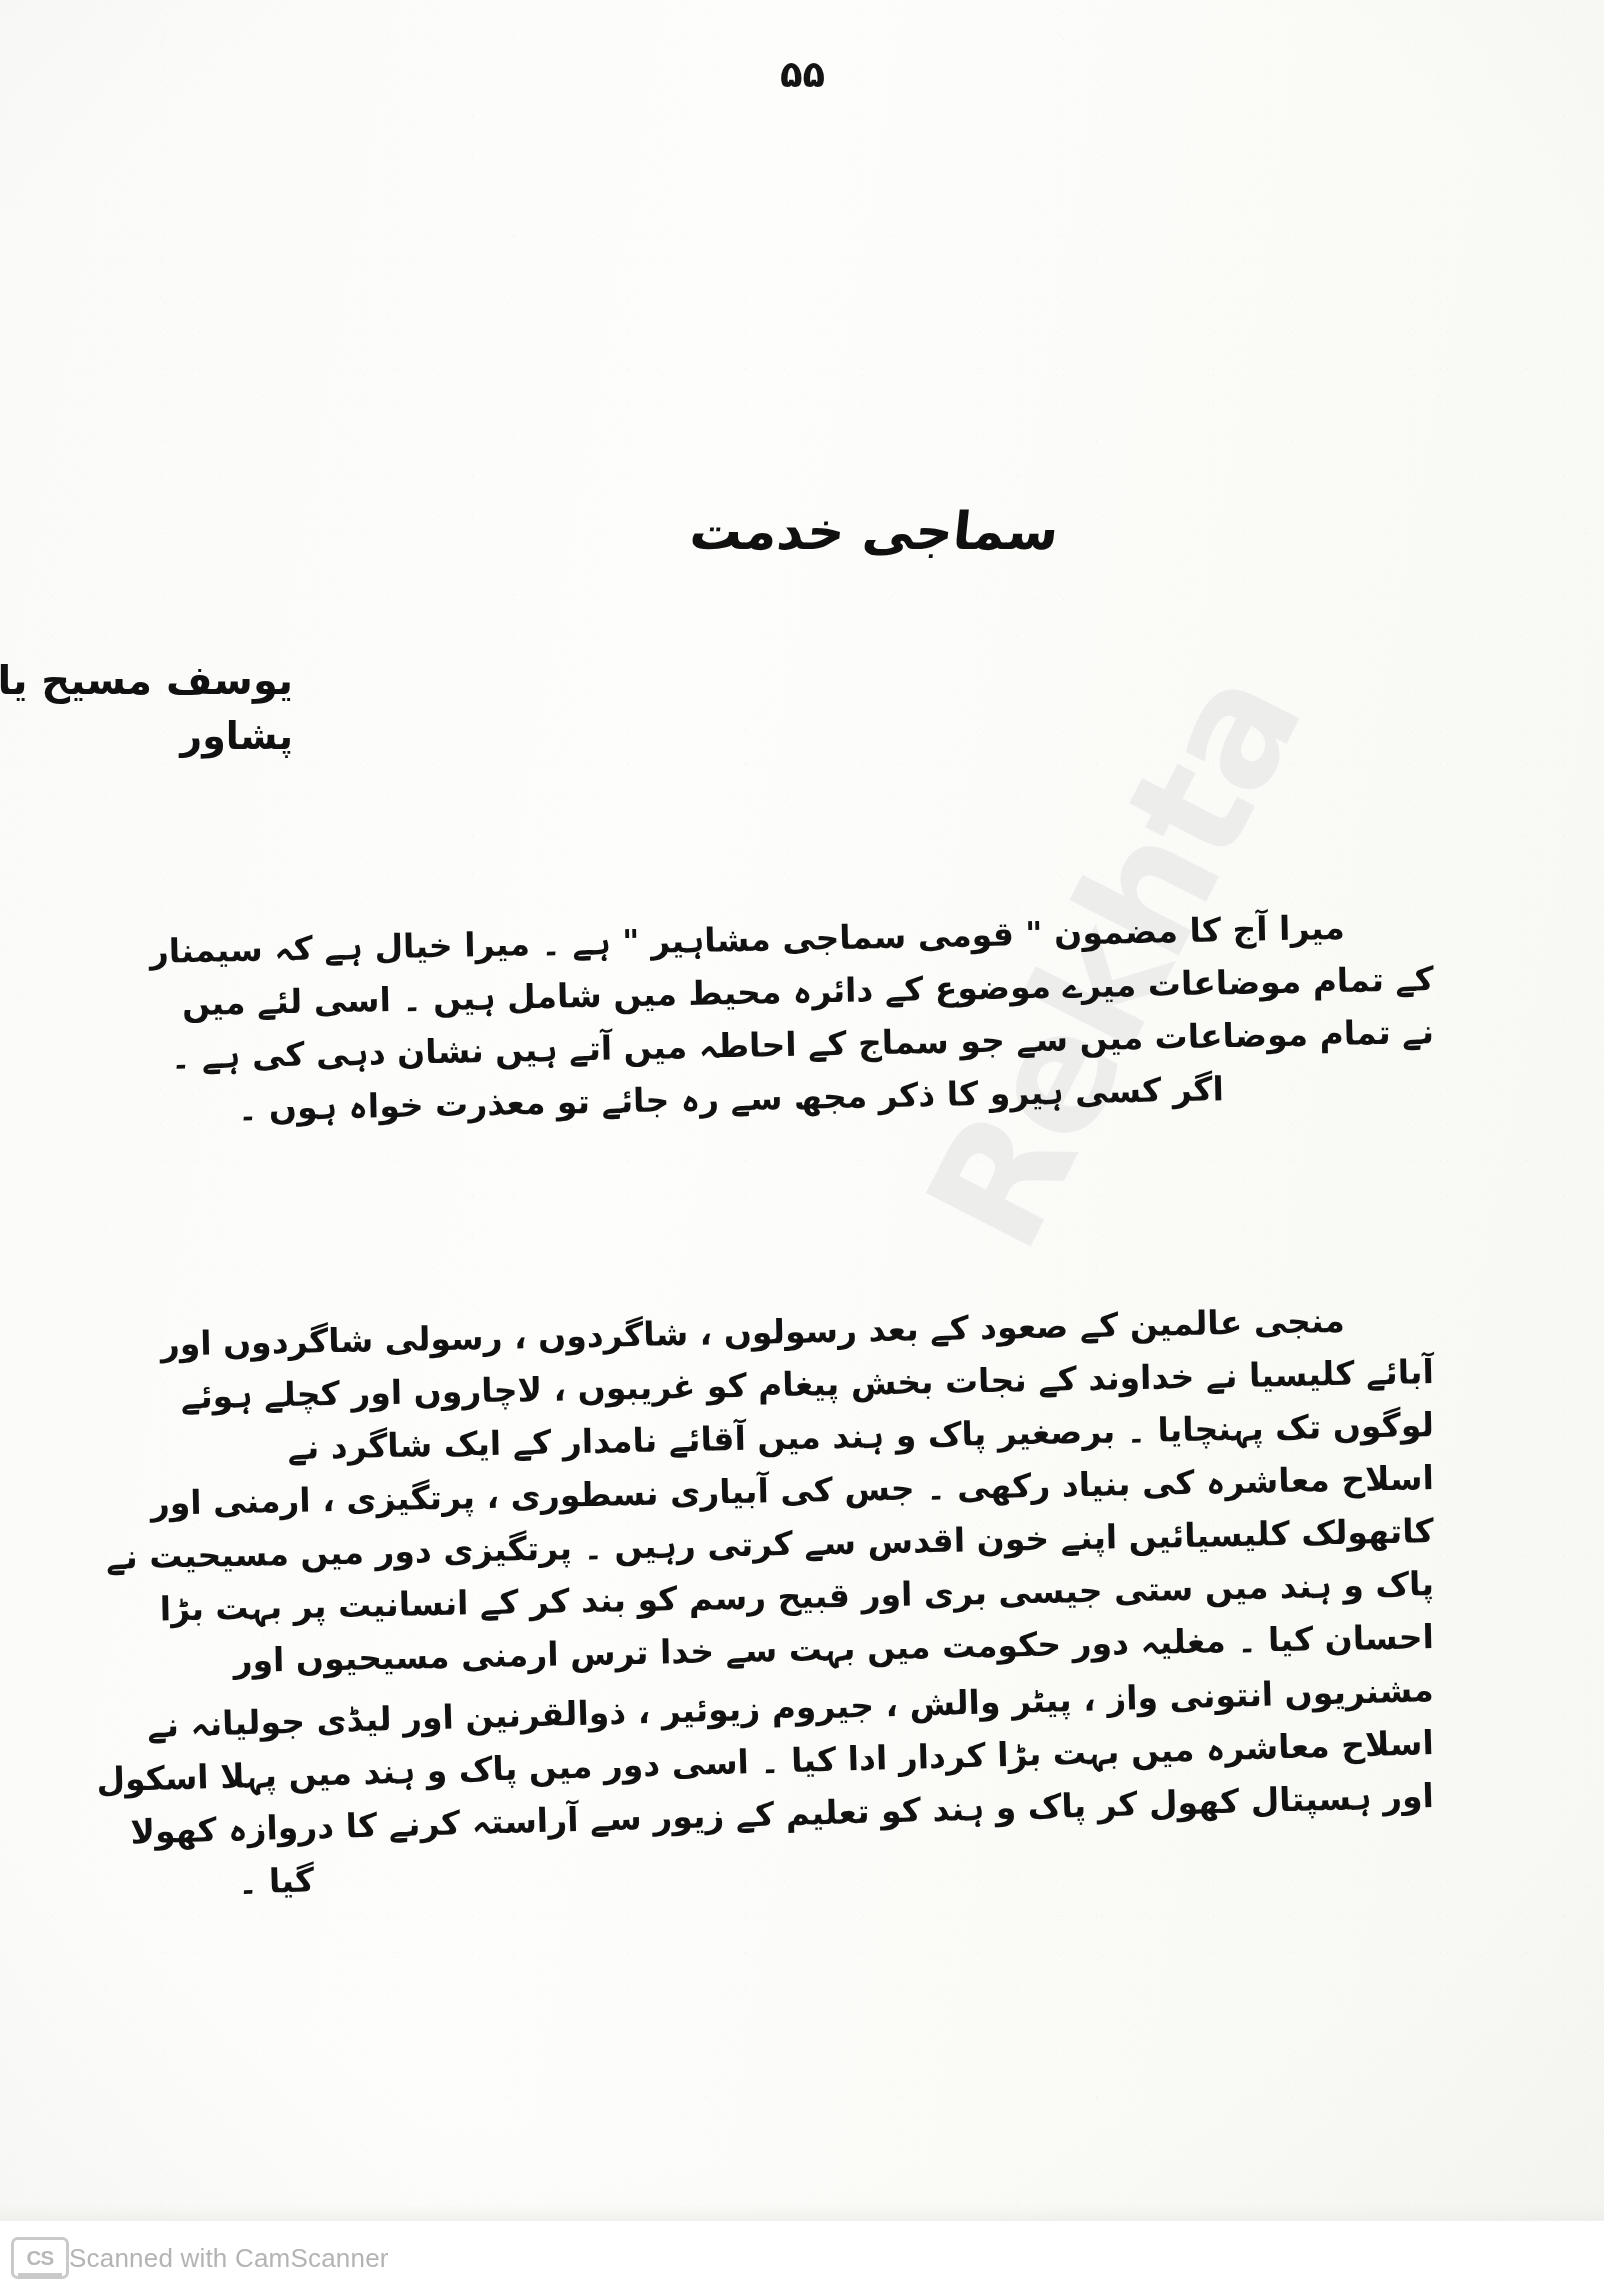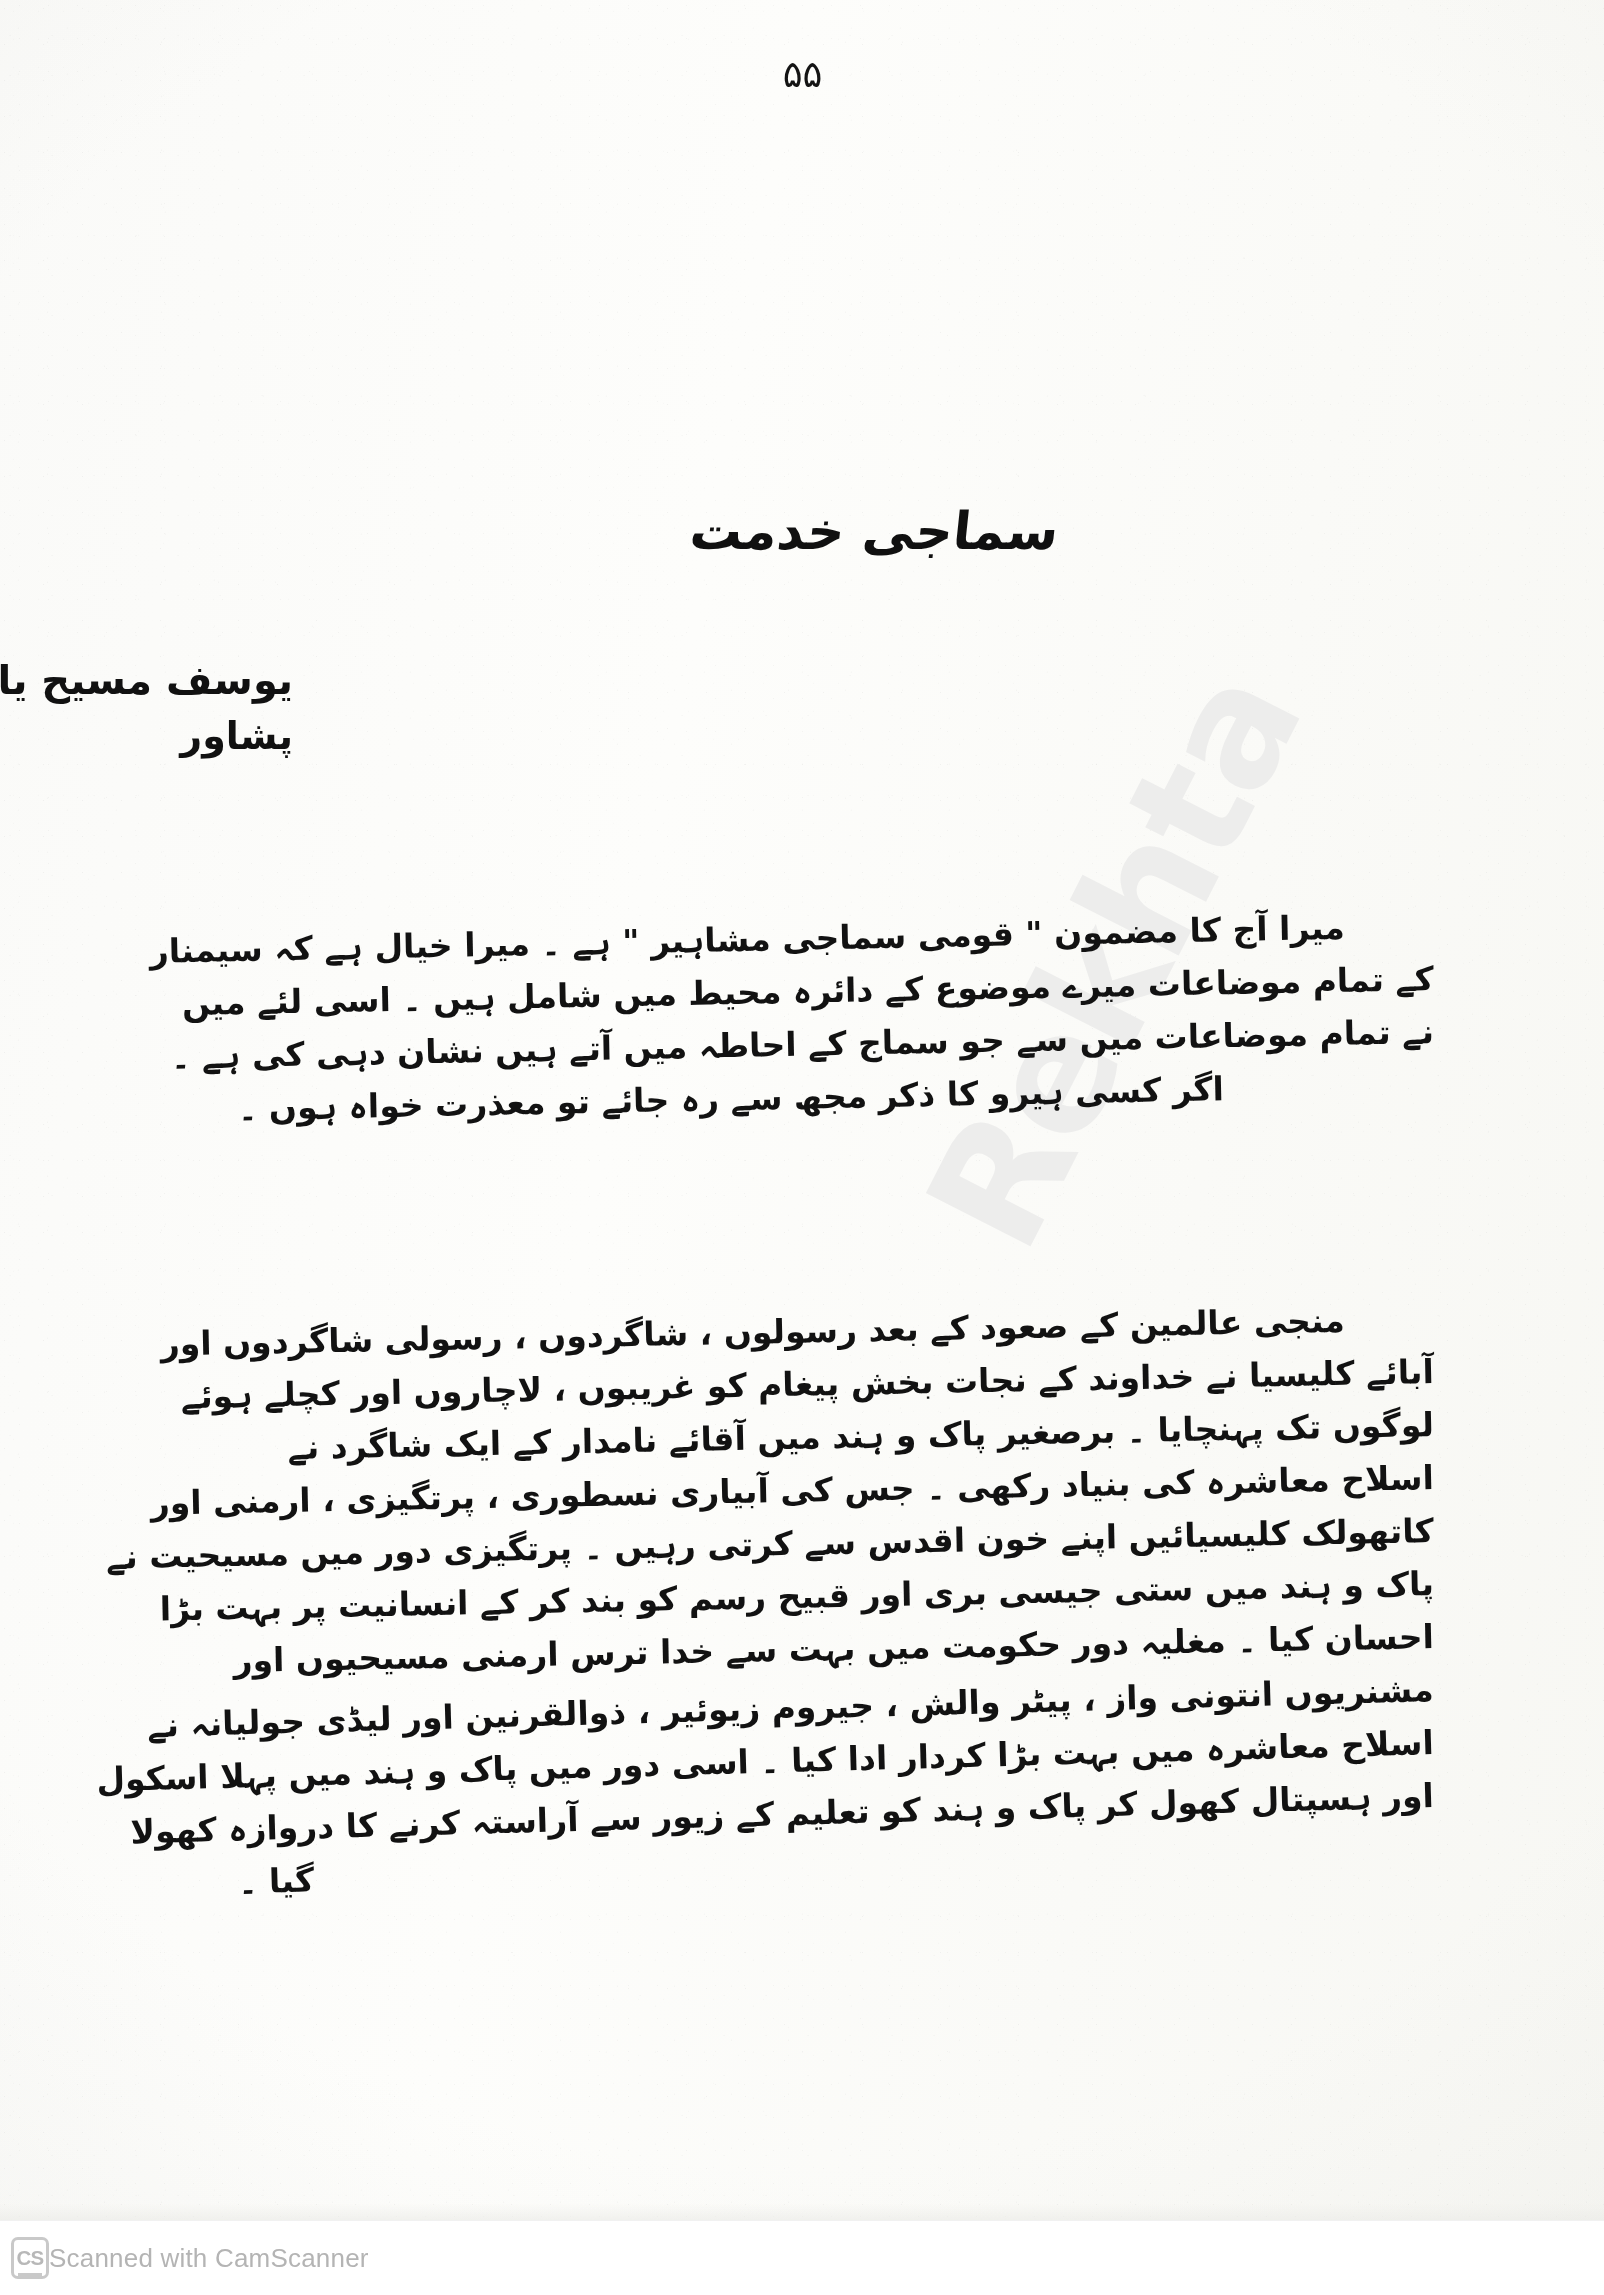--- a/index.html
+++ b/index.html
@@ -45,21 +45,21 @@
 
   
   .page-number {
     position: absolute;
     top: 53px;
     left: 0;
     right: 0;
     text-align: center;
     font-family: "DejaVu Sans", sans-serif;
     font-size: 37px;
-    font-weight: 400;
+    font-weight: 700;
     color: #141414;
     letter-spacing: 1.4px;
   }
 
   
   .watermark {
     position: absolute;
     top: 601px;
     left: 806px;
     width: 615px;
@@ -169,21 +169,21 @@
     width: 100%;
     height: 74px;
     background: #ffffff;
     border-top: 0.7px solid #f1f1f1;
     display: flex;
     align-items: center;
     direction: ltr;
   }
   .cs-logo {
     margin-left: 11px;
-    width: 38px;
+    width: 58px;
     height: 42px;
     border-radius: 6.8px;
     background: #ffffff;
     border: 3.4px solid #c9c9c9;
     display: flex;
     align-items: center;
     justify-content: center;
     box-sizing: border-box;
     position: relative;
   }

